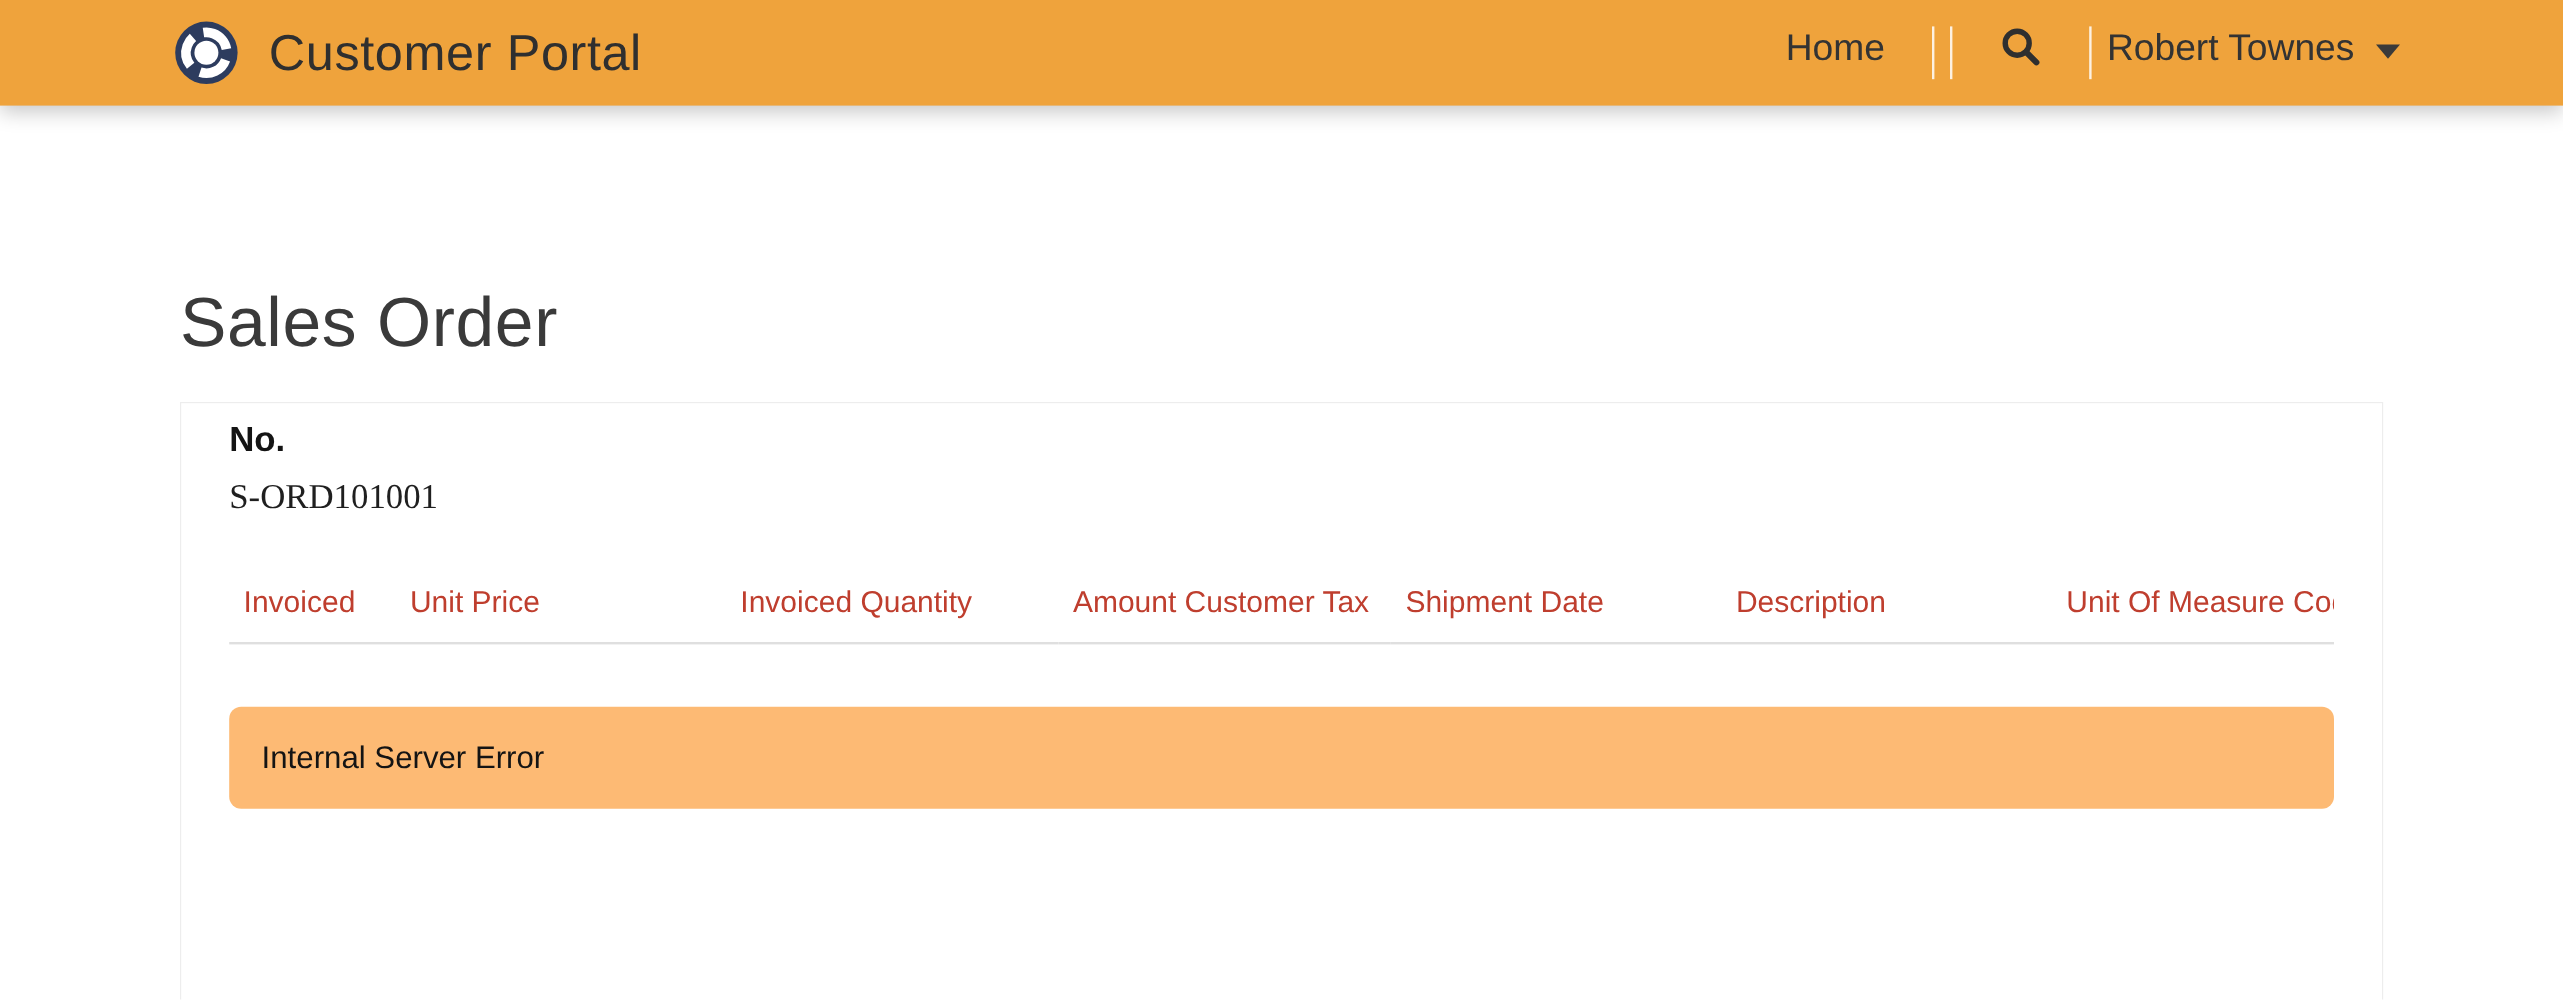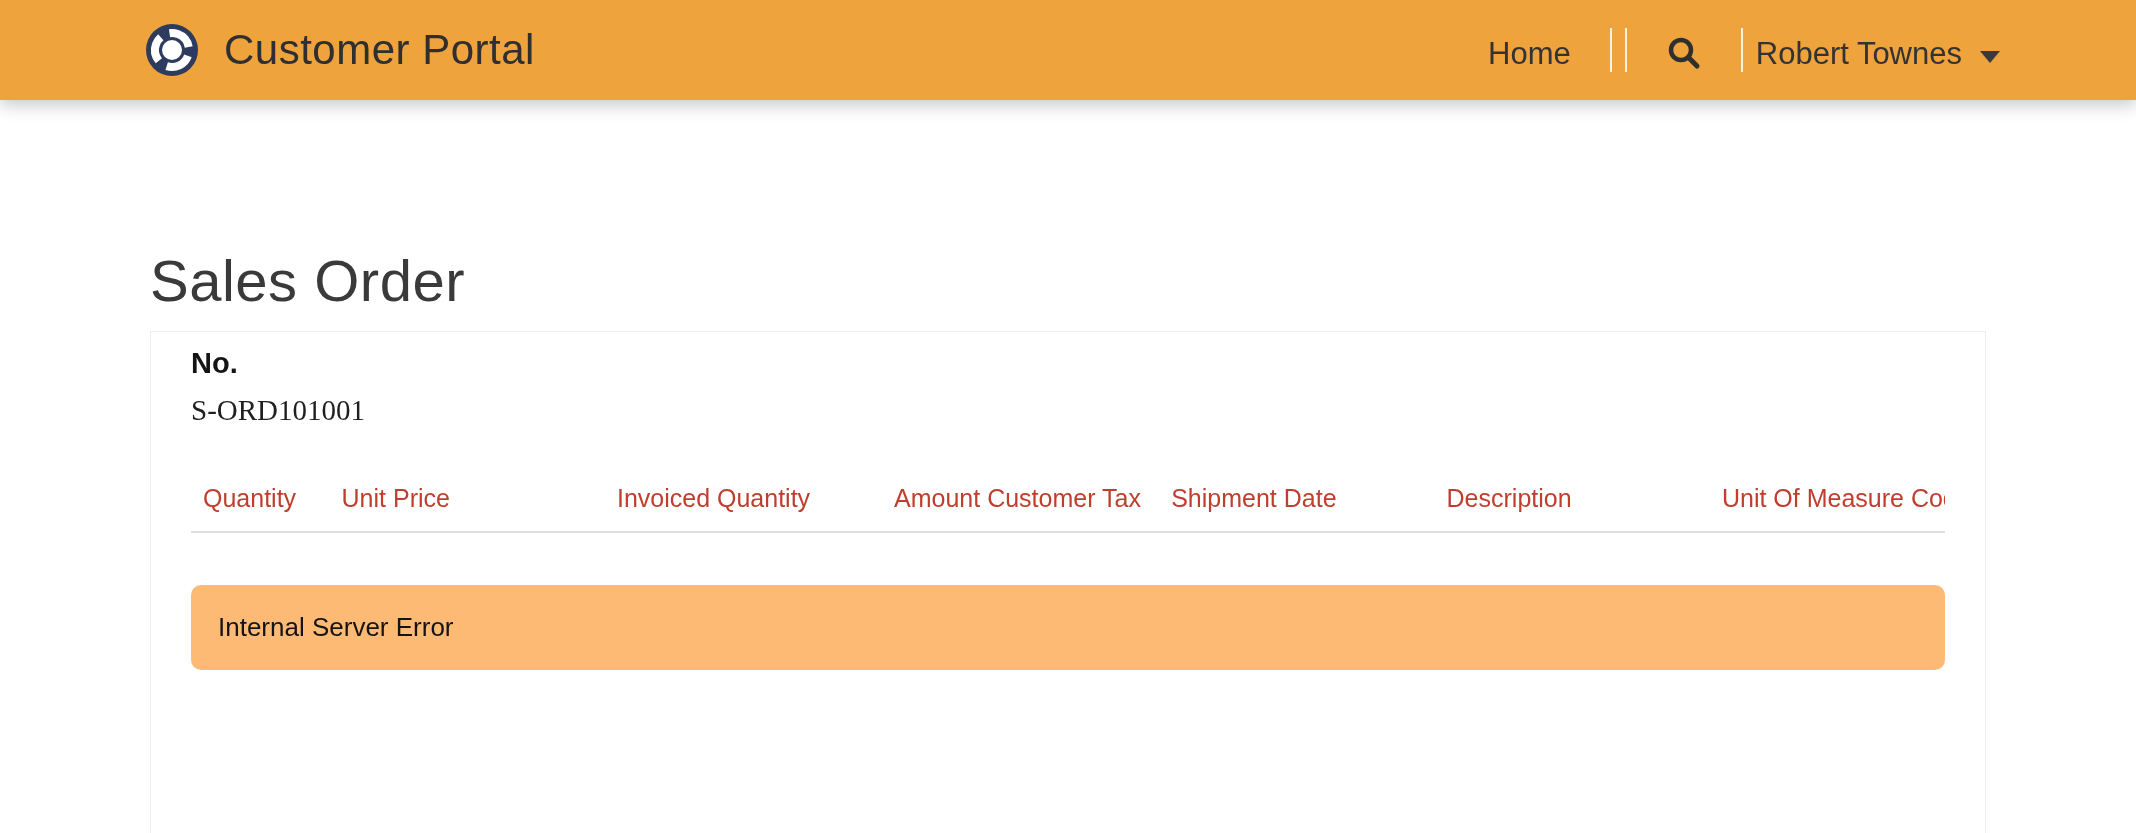--- a/index.html
+++ b/index.html
@@ -8,21 +8,21 @@
     width: 2136px;
     height: 833px;
     overflow: hidden;
     background: #ffffff;
     font-family: "Liberation Sans", sans-serif;
     color: #212121;
   }
 
   
   .navbar {
-    height: 100px;
+    height: 88px;
     background: #EFA33C;
     display: flex;
     align-items: center;
     padding: 0 136px 0 144px;
     box-shadow: 0 5px 16px rgba(0,0,0,0.22);
     position: relative;
     z-index: 2;
   }
   .brand {
     display: flex;
@@ -33,21 +33,21 @@
   }
   .brand-logo { display: flex; }
   .brand-text {
     font-size: 42px;
     color: #2f2f2f;
     letter-spacing: 0.5px;
   }
   .nav-right {
     margin-left: auto;
     display: flex;
-    align-items: flex-end;
+    align-items: flex-start;
     gap: 13px;
   }
   .nav-link {
     font-size: 31px;
     color: #333333;
     text-decoration: none;
     padding: 0 26px;
     cursor: pointer;
   }
   .nav-divider {
@@ -80,21 +80,21 @@
   }
 
   
   .container { padding: 0 150px; }
   .page-title {
     font-size: 58px;
     font-weight: 400;
     color: #3a3a3a;
     letter-spacing: 0.5px;
     line-height: 1.15;
-    margin: 148px 0 16px 0;
+    margin: 148px 0 32px 0;
   }
   .card {
     background: #ffffff;
     border: 1px solid #ededed;
     padding: 14px 40px 0 40px;
     height: 620px; 
   }
   .field-label {
     font-size: 29px;
     font-weight: 700;
@@ -186,21 +186,21 @@
         <col style="width:7.9%">
         <col style="width:15.7%">
         <col style="width:15.8%">
         <col style="width:15.8%">
         <col style="width:15.7%">
         <col style="width:15.7%">
         <col style="width:13.4%">
       </colgroup>
       <thead>
         <tr>
-          <th>Quantity</th>
+          <th>Invoiced</th>
           <th>Unit Price</th>
           <th>Invoiced Quantity</th>
           <th>Amount Customer Tax</th>
           <th>Shipment Date</th>
           <th>Description</th>
           <th>Unit Of Measure Code</th>
         </tr>
       </thead>
       <tbody></tbody>
     </table>

